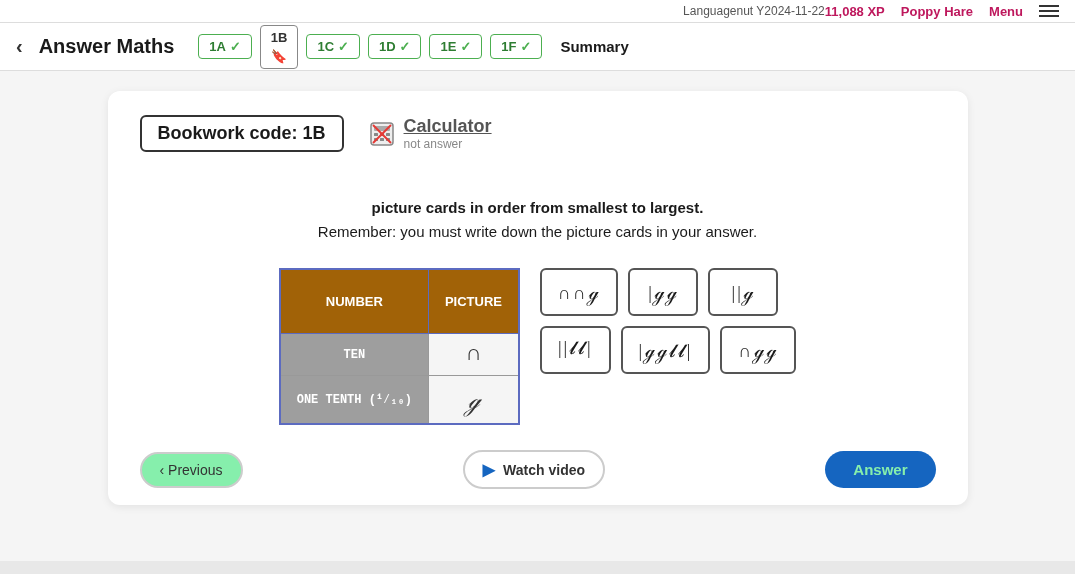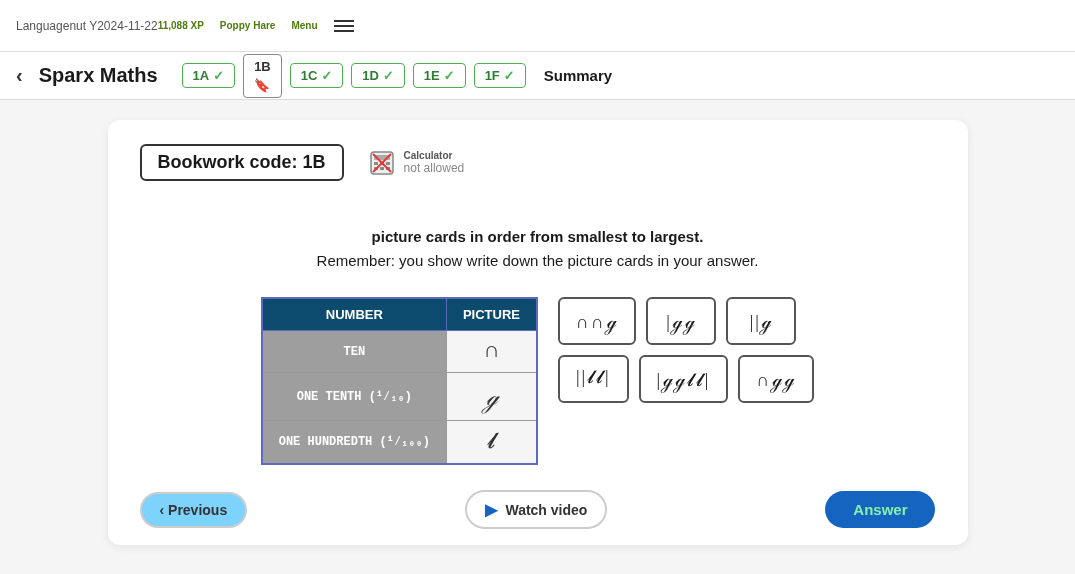--- a/index.html
+++ b/index.html
@@ -8,31 +8,31 @@
       background: #e8e8e8;
       width: 1075px;
       height: 574px;
       overflow: hidden;
       position: relative;
     }
 
     
     .top-bar {
       background: #fff;
-      height: 52px;
-      display: flex;
-      align-items: center;
-      justify-content: flex-start;
+      height: 23px;
+      display: flex;
+      align-items: center;
+      justify-content: flex-end;
       padding: 0 16px;
       border-bottom: 1px solid #ddd;
       font-size: 12px;
       color: #555;
     }
     .top-bar-left { display: flex; align-items: center; gap: 8px; }
-    .top-bar-right { display: flex; align-items: center; gap: 16px; font-weight: 600; color: #4d7c0f; font-size: 10px; }
+    .top-bar-right { display: flex; align-items: center; gap: 16px; font-weight: 600; color: #be185d; font-size: 13px; }
     .menu-icon { display: flex; flex-direction: column; gap: 3px; cursor: pointer; }
     .menu-icon span { display: block; width: 20px; height: 2px; background: #333; }
 
     
     .nav-bar {
       background: #fff;
       height: 48px;
       display: flex;
       align-items: center;
       padding: 0 16px;
@@ -136,23 +136,23 @@
       gap: 20px;
       justify-content: center;
     }
 
     
     .ref-table {
       border-collapse: collapse;
       border: 2px solid #5c6bc0;
     }
     .ref-table th {
-      background: #0c4a6e;
+      background: #a16207;
       color: #fff;
-      padding: 8px 16px;
+      padding: 24px 16px;
       font-size: 13px;
       font-weight: 700;
       text-align: center;
       border: 1px solid #5c6bc0;
     }
     .ref-table td {
       padding: 8px 16px;
       font-size: 12px;
       font-weight: 600;
       text-align: center;
@@ -199,26 +199,26 @@
       left: 32px;
       right: 32px;
       display: flex;
       justify-content: space-between;
       align-items: center;
     }
     .prev-btn {
       display: flex;
       align-items: center;
       gap: 6px;
-      background: #7dd3fc;
+      background: #86efac;
       border: 2px solid #ccc;
       border-radius: 20px;
       padding: 8px 18px;
       font-size: 14px;
-      font-weight: 700;
+      font-weight: 400;
       color: #333;
       cursor: pointer;
     }
     .watch-video-btn {
       display: flex;
       align-items: center;
       gap: 8px;
       background: #fff;
       border: 2px solid #ccc;
       border-radius: 20px;
@@ -254,21 +254,21 @@
     <div class="menu-icon">
       <span></span>
         <span></span>
         <span></span>
     </div>
   </div>
 </div>
 
 <div class="nav-bar">
   <div class="back-btn">‹</div>
-  <div class="page-title">Sparx Maths</div>
+  <div class="page-title">Answer Maths</div>
 
   <div class="tab completed">
     <span>1A</span>
     <span class="checkmark">✓</span>
   </div>
   <div class="tab bookmark">
     <span>1B</span>
     <span class="bookmark-icon">🔖</span>
   </div>
   <div class="tab completed">
@@ -304,54 +304,50 @@
           <rect x="12" y="13" width="4" height="3" rx="0.5" fill="#888"></rect>
           <rect x="18" y="13" width="4" height="3" rx="0.5" fill="#888"></rect>
           <rect x="6" y="18" width="4" height="3" rx="0.5" fill="#888"></rect>
           <rect x="12" y="18" width="4" height="3" rx="0.5" fill="#888"></rect>
           <rect x="18" y="18" width="4" height="3" rx="0.5" fill="#888"></rect>
 
           <line x1="5" y1="5" x2="23" y2="23" stroke="#e53935" stroke-width="2"></line>
           <line x1="23" y1="5" x2="5" y2="23" stroke="#e53935" stroke-width="2"></line>
         </svg>
         <div>
-          <div style="font-weight:600;font-size:10px;">Calculator</div>
-          <div style="font-size:12px;color:#888;">not allowed</div>
+          <div style="font-weight:600;font-size:18px;text-decoration:underline;">Calculator</div>
+          <div style="font-size:12px;color:#888;">not answer</div>
         </div>
       </div>
     </div>
 
     <div class="question-text">
       <br>
       <strong>picture cards in order from smallest to largest.</strong><br>
-      <span>Remember: you show write down the picture cards in your answer.</span>
+      <span>Remember: you must write down the picture cards in your answer.</span>
     </div>
 
     <div class="table-cards-area">
 
       <table class="ref-table">
         <thead>
           <tr>
             <th>NUMBER</th>
             <th>PICTURE</th>
           </tr>
         </thead>
         <tbody>
           <tr>
             <td>TEN</td>
             <td class="symbol" style="font-size:22px;">∩</td>
           </tr>
           <tr>
             <td>ONE TENTH (¹⁄₁₀)</td>
             <td class="symbol" style="font-size:22px; font-style:italic;">ℊ</td>
           </tr>
-          <tr>
-            <td>ONE HUNDREDTH (¹⁄₁₀₀)</td>
-            <td class="symbol" style="font-size:22px;">𝓵</td>
-          </tr>
         </tbody>
       </table>
 
       <div class="cards-area">
         <div class="cards-row">
           <div class="answer-card">∩∩ℊ</div>
           <div class="answer-card">|ℊℊ</div>
           <div class="answer-card">||ℊ</div>
         </div>
         <div class="cards-row">

